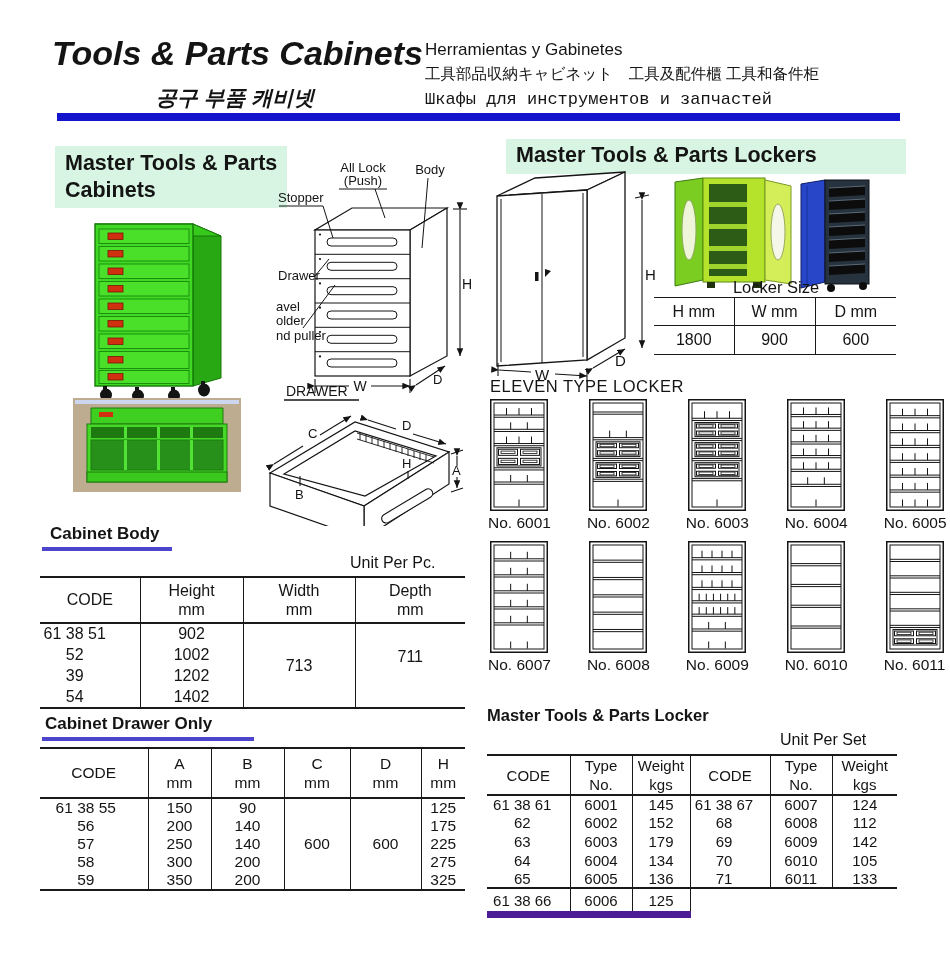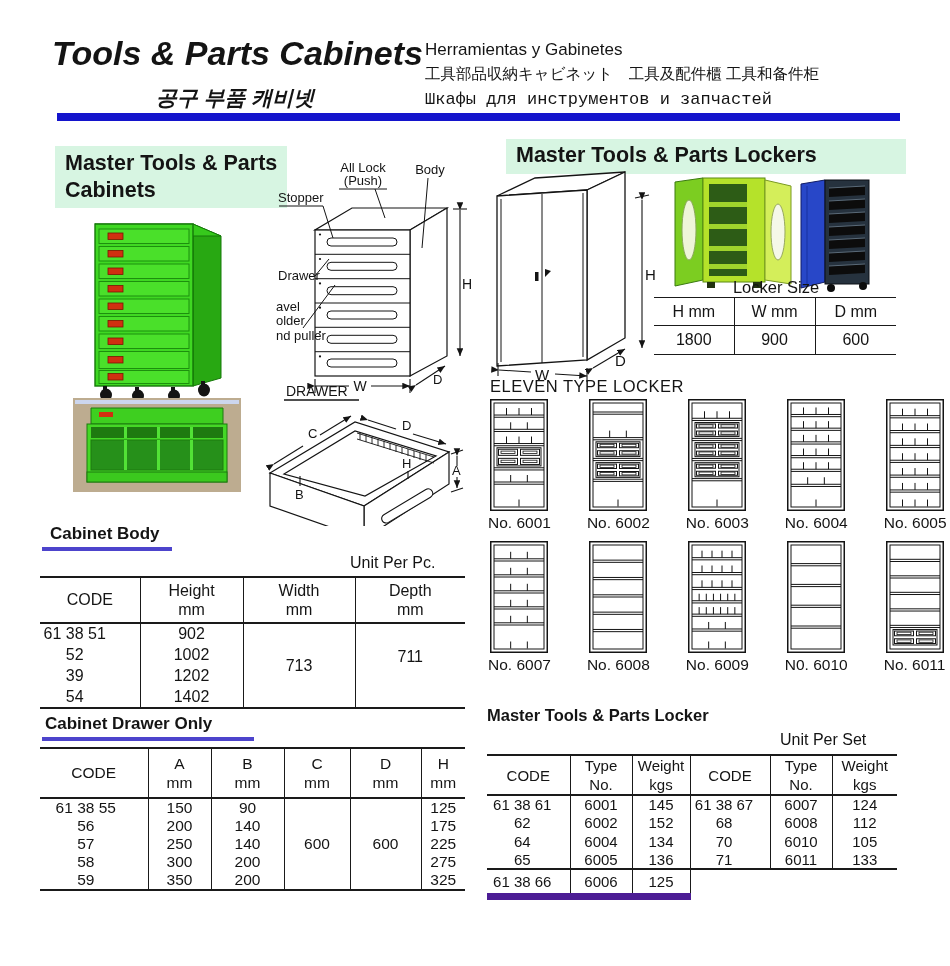--- a/index.html
+++ b/index.html
@@ -906,20 +906,28 @@
       </tr>
       <tr style="height:18.6px">
         <td class="code">62</td>
         <td class="vl">6002</td>
         <td class="vl">152</td>
         <td class="vl code">68</td>
         <td class="vl">6008</td>
         <td class="vl">112</td>
       </tr>
       <tr style="height:18.6px">
+        <td class="code">63</td>
+        <td class="vl">6003</td>
+        <td class="vl">179</td>
+        <td class="vl code">69</td>
+        <td class="vl">6009</td>
+        <td class="vl">142</td>
+      </tr>
+      <tr style="height:18.6px">
         <td class="code">64</td>
         <td class="vl">6004</td>
         <td class="vl">134</td>
         <td class="vl code">70</td>
         <td class="vl">6010</td>
         <td class="vl">105</td>
       </tr>
       <tr style="height:18.6px">
         <td class="code">65</td>
         <td class="vl">6005</td>

